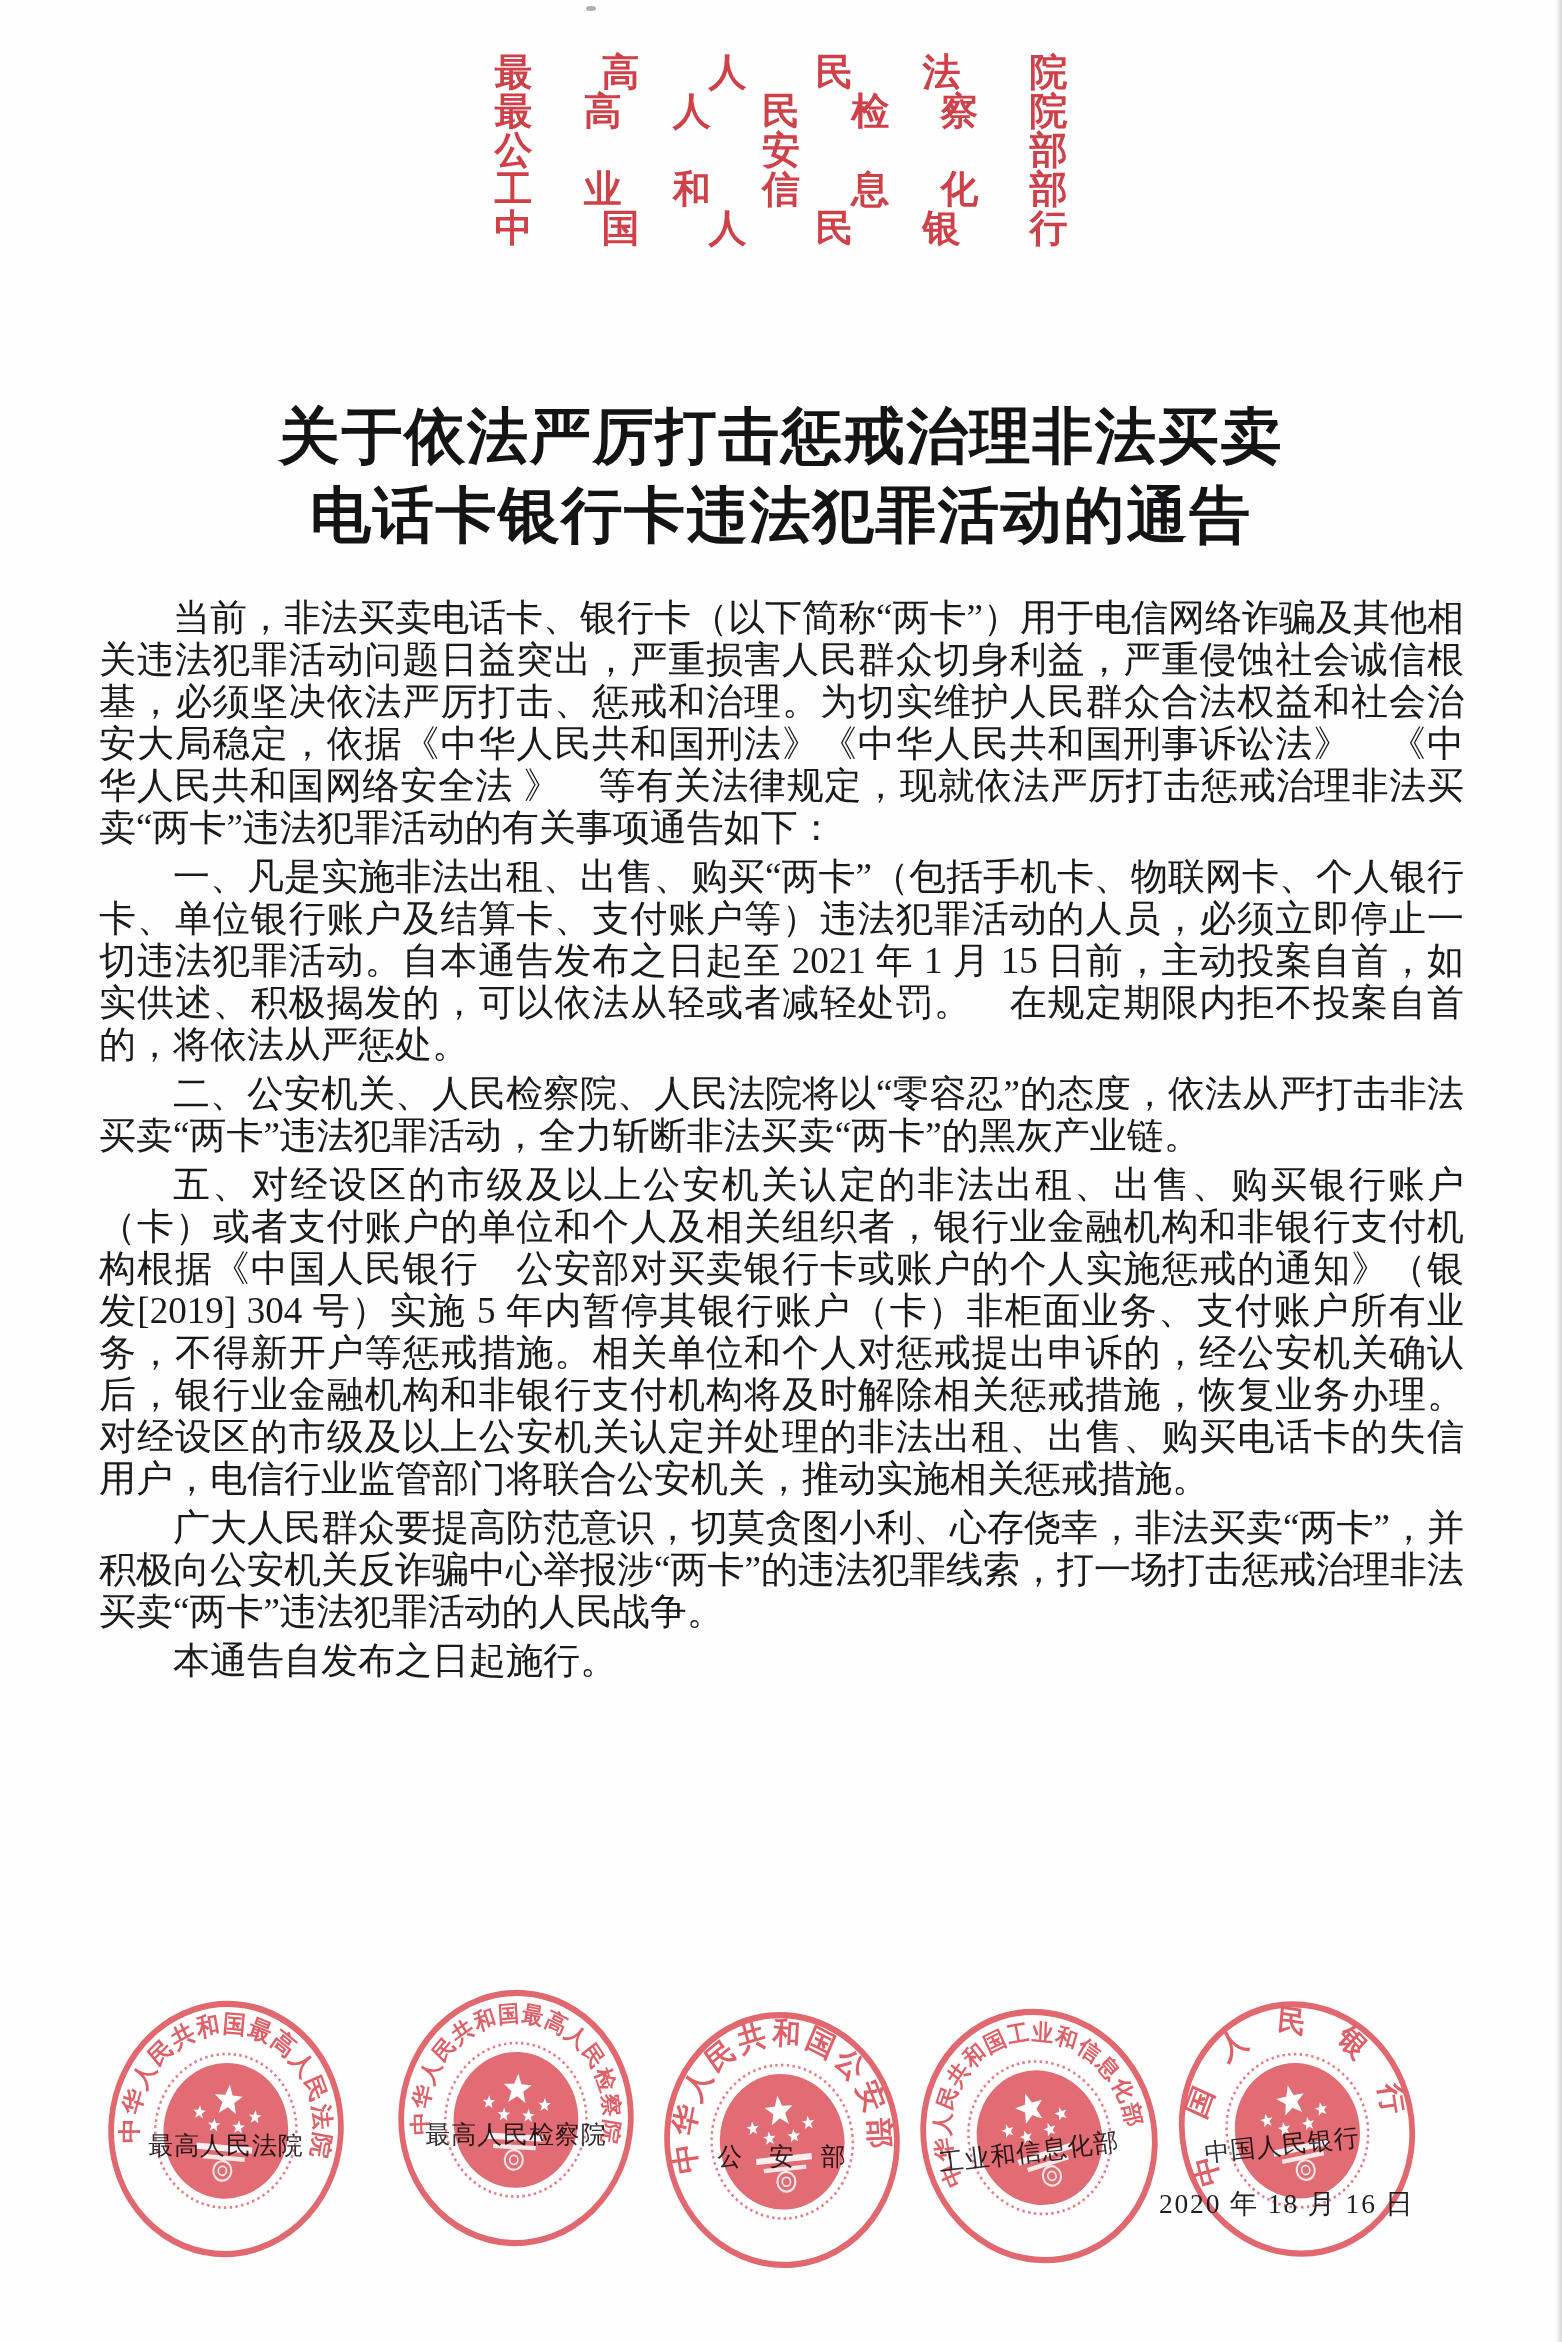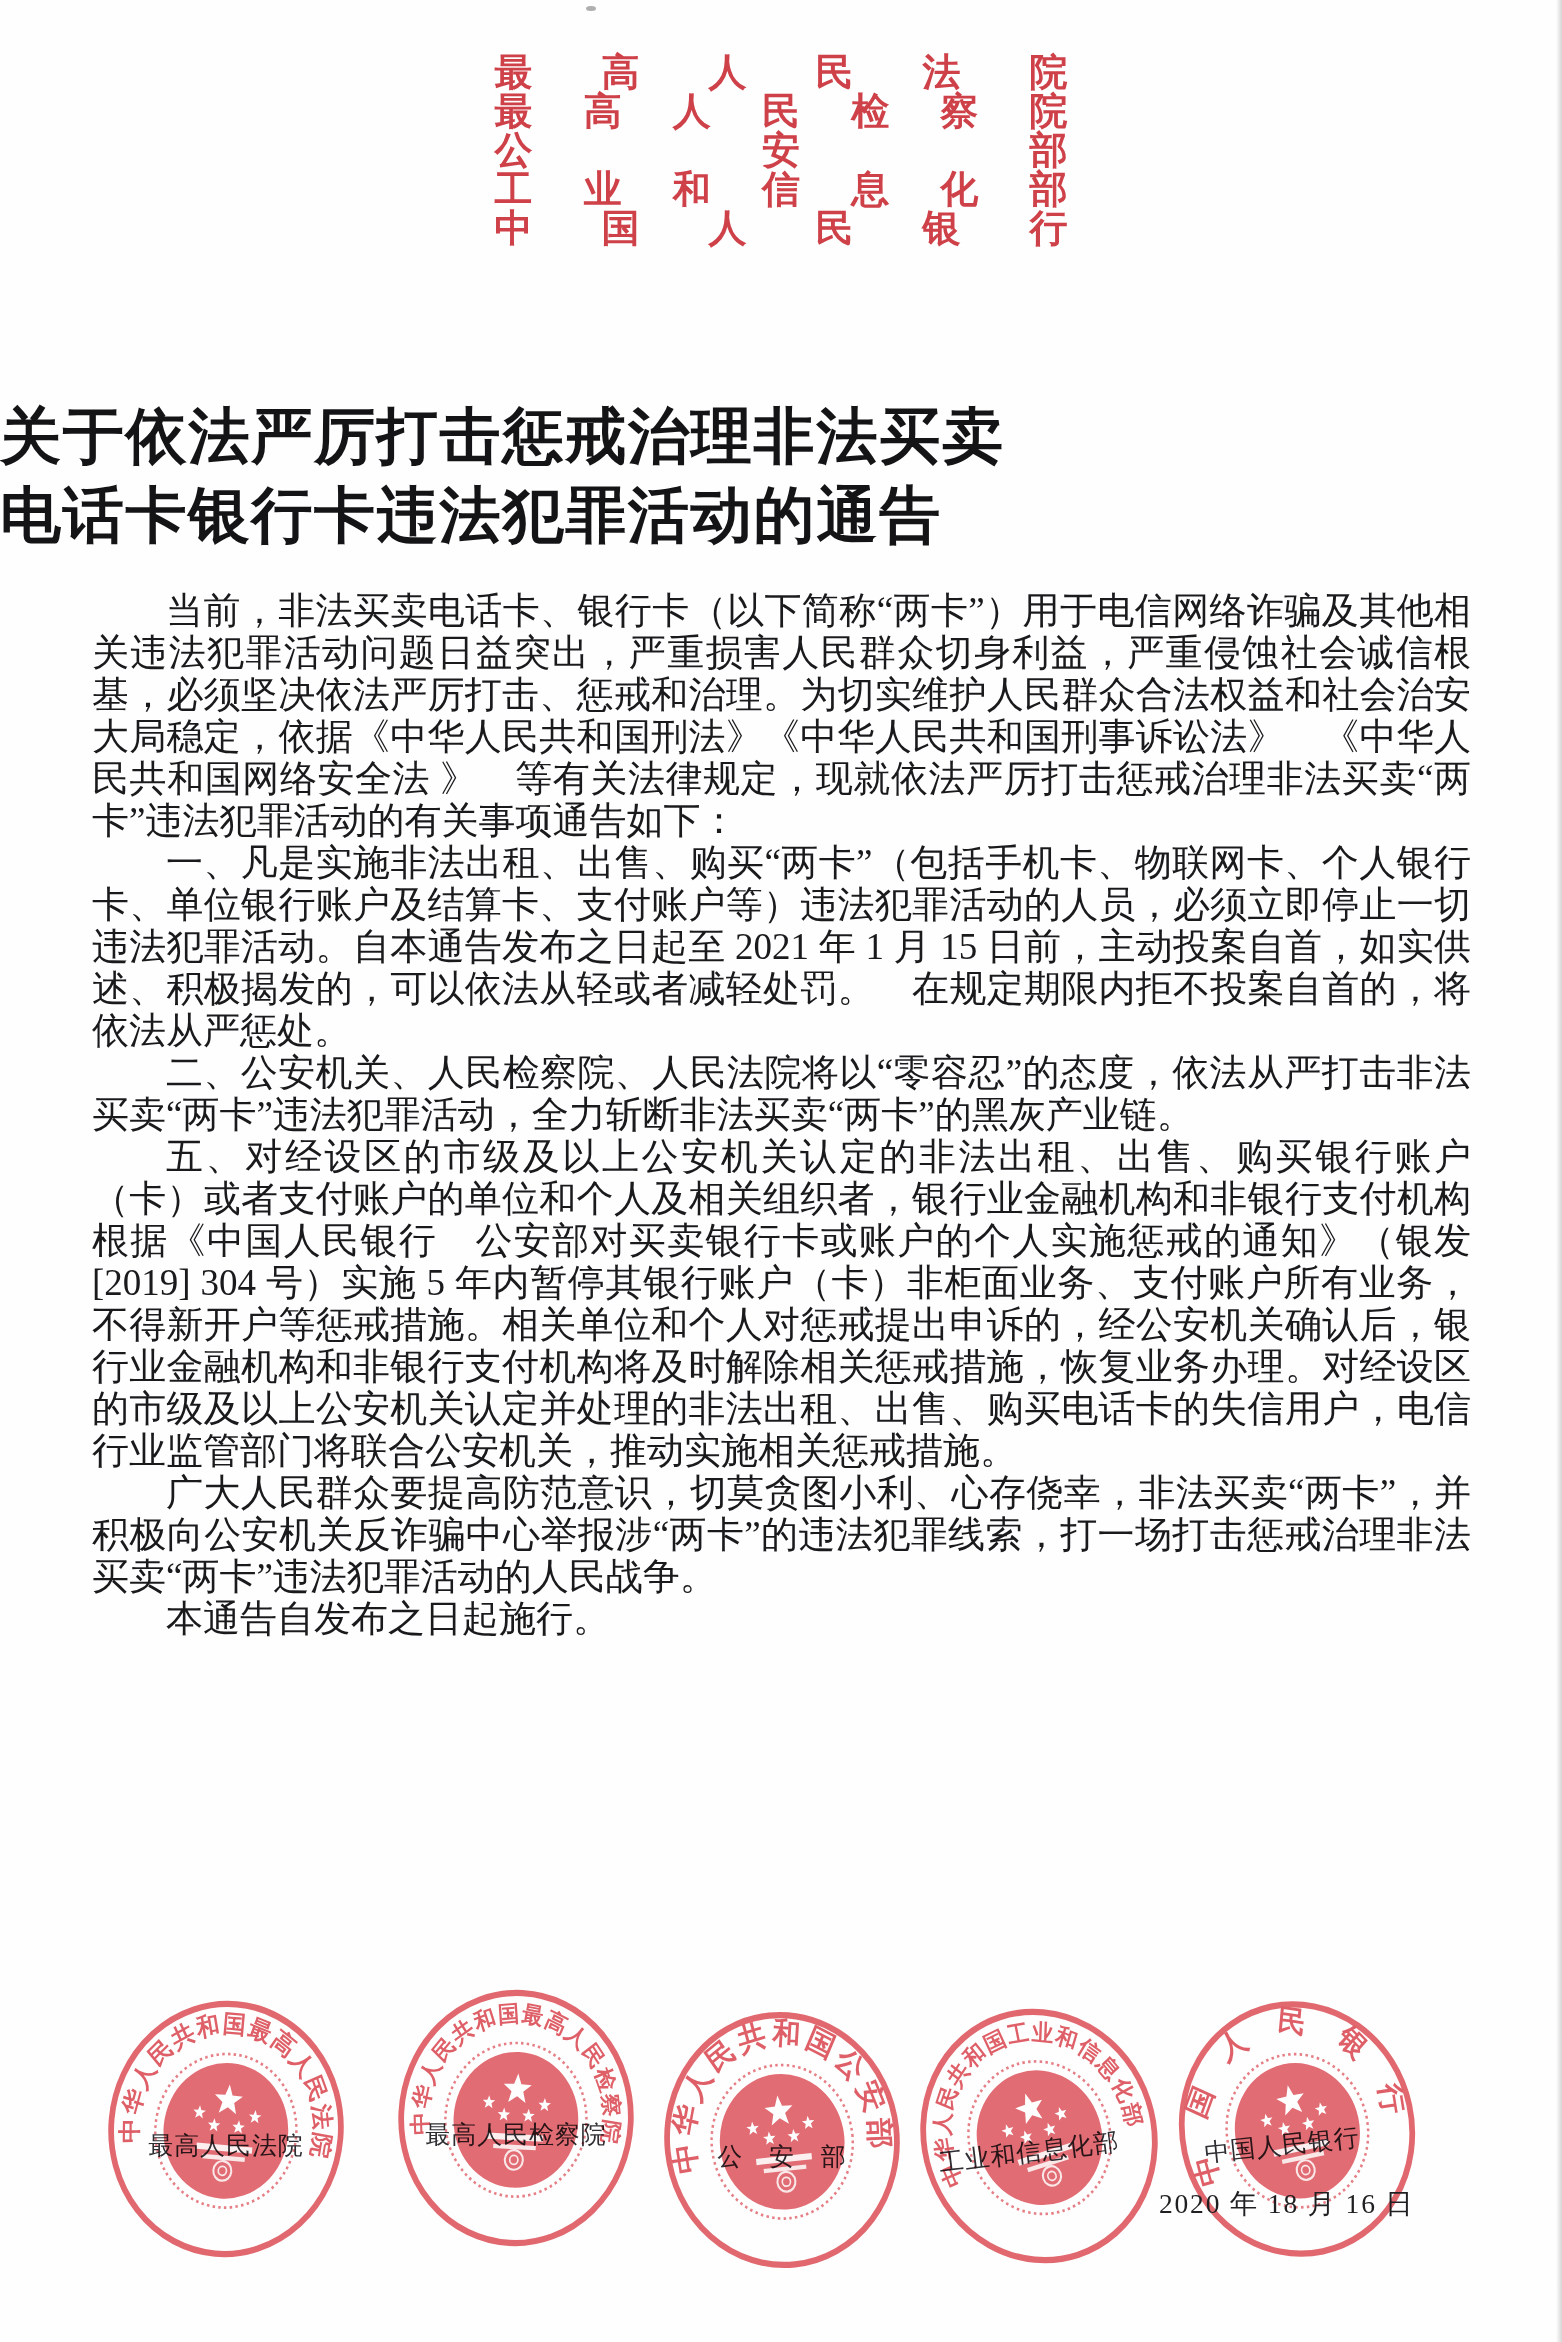--- a/index.html
+++ b/index.html
@@ -19,31 +19,31 @@
     position:absolute;left:50%;top:53px;transform:translateX(-50%);
     width:573px;color:#cf4149;font-weight:bold;
   }
   .agency-line{
     display:flex;justify-content:space-between;
     font-size:38px;line-height:39px;height:39px;
   }
 
   
   .title{
-    position:absolute;left:0;right:0;top:397px;margin:0;
+    position:absolute;left:0;right:0;top:397px;margin:0;text-align:center;
     font-size:61px;line-height:79px;font-weight:700;color:#141416;letter-spacing:1.8px;
   }
   .title-line{display:block;}
 
   
   .body-text{
     position:absolute;left:92px;top:590px;width:1379px;
     font-size:37px;line-height:42px;color:#1a1a1d;text-align:justify;
   }
-  .body-text p{margin:0;text-indent:2em;}
+  .body-text p{margin:7px;text-indent:2em;}
 
   
   .seals{position:absolute;left:0;top:1982px;width:1550px;height:361px;}
   .seal{position:absolute;width:246px;height:268px;}
   .seal svg.seal-graphic{
     position:absolute;left:0;top:0;width:100%;height:100%;
     mix-blend-mode:multiply;opacity:.93;pointer-events:none;
   }
   .seal-label{
     position:absolute;left:50%;top:56%;transform:translate(-50%,-50%);

